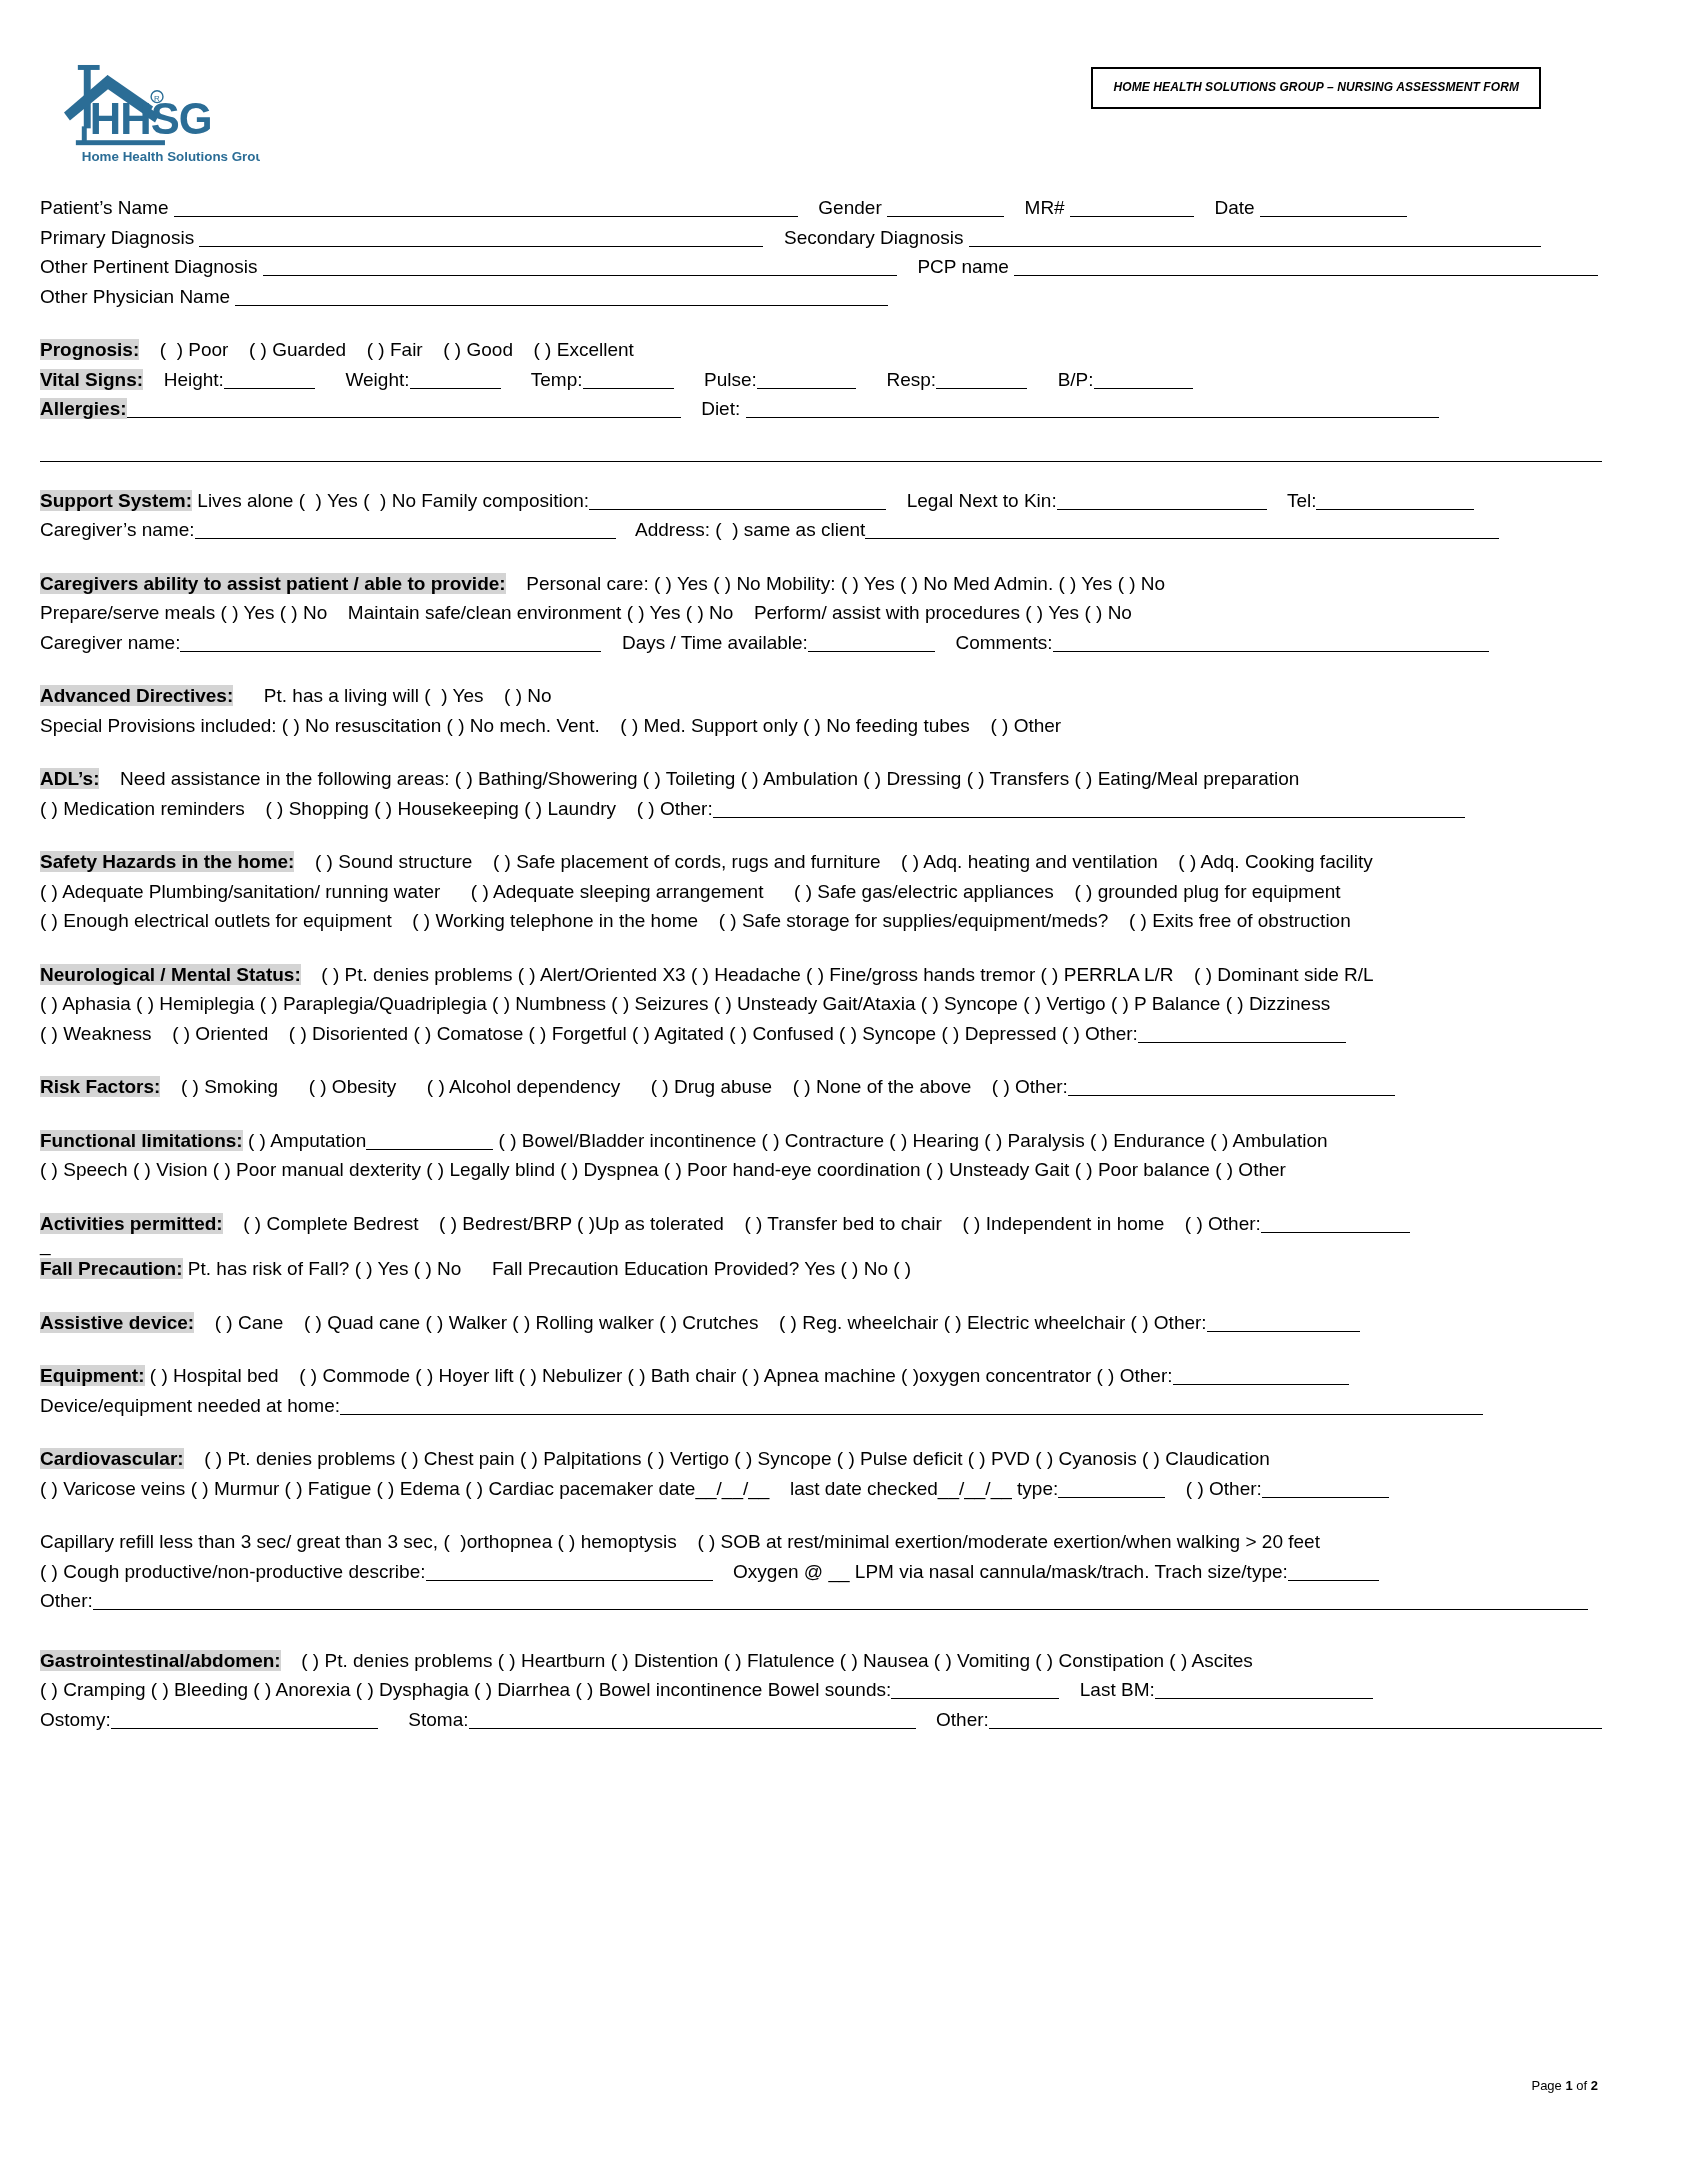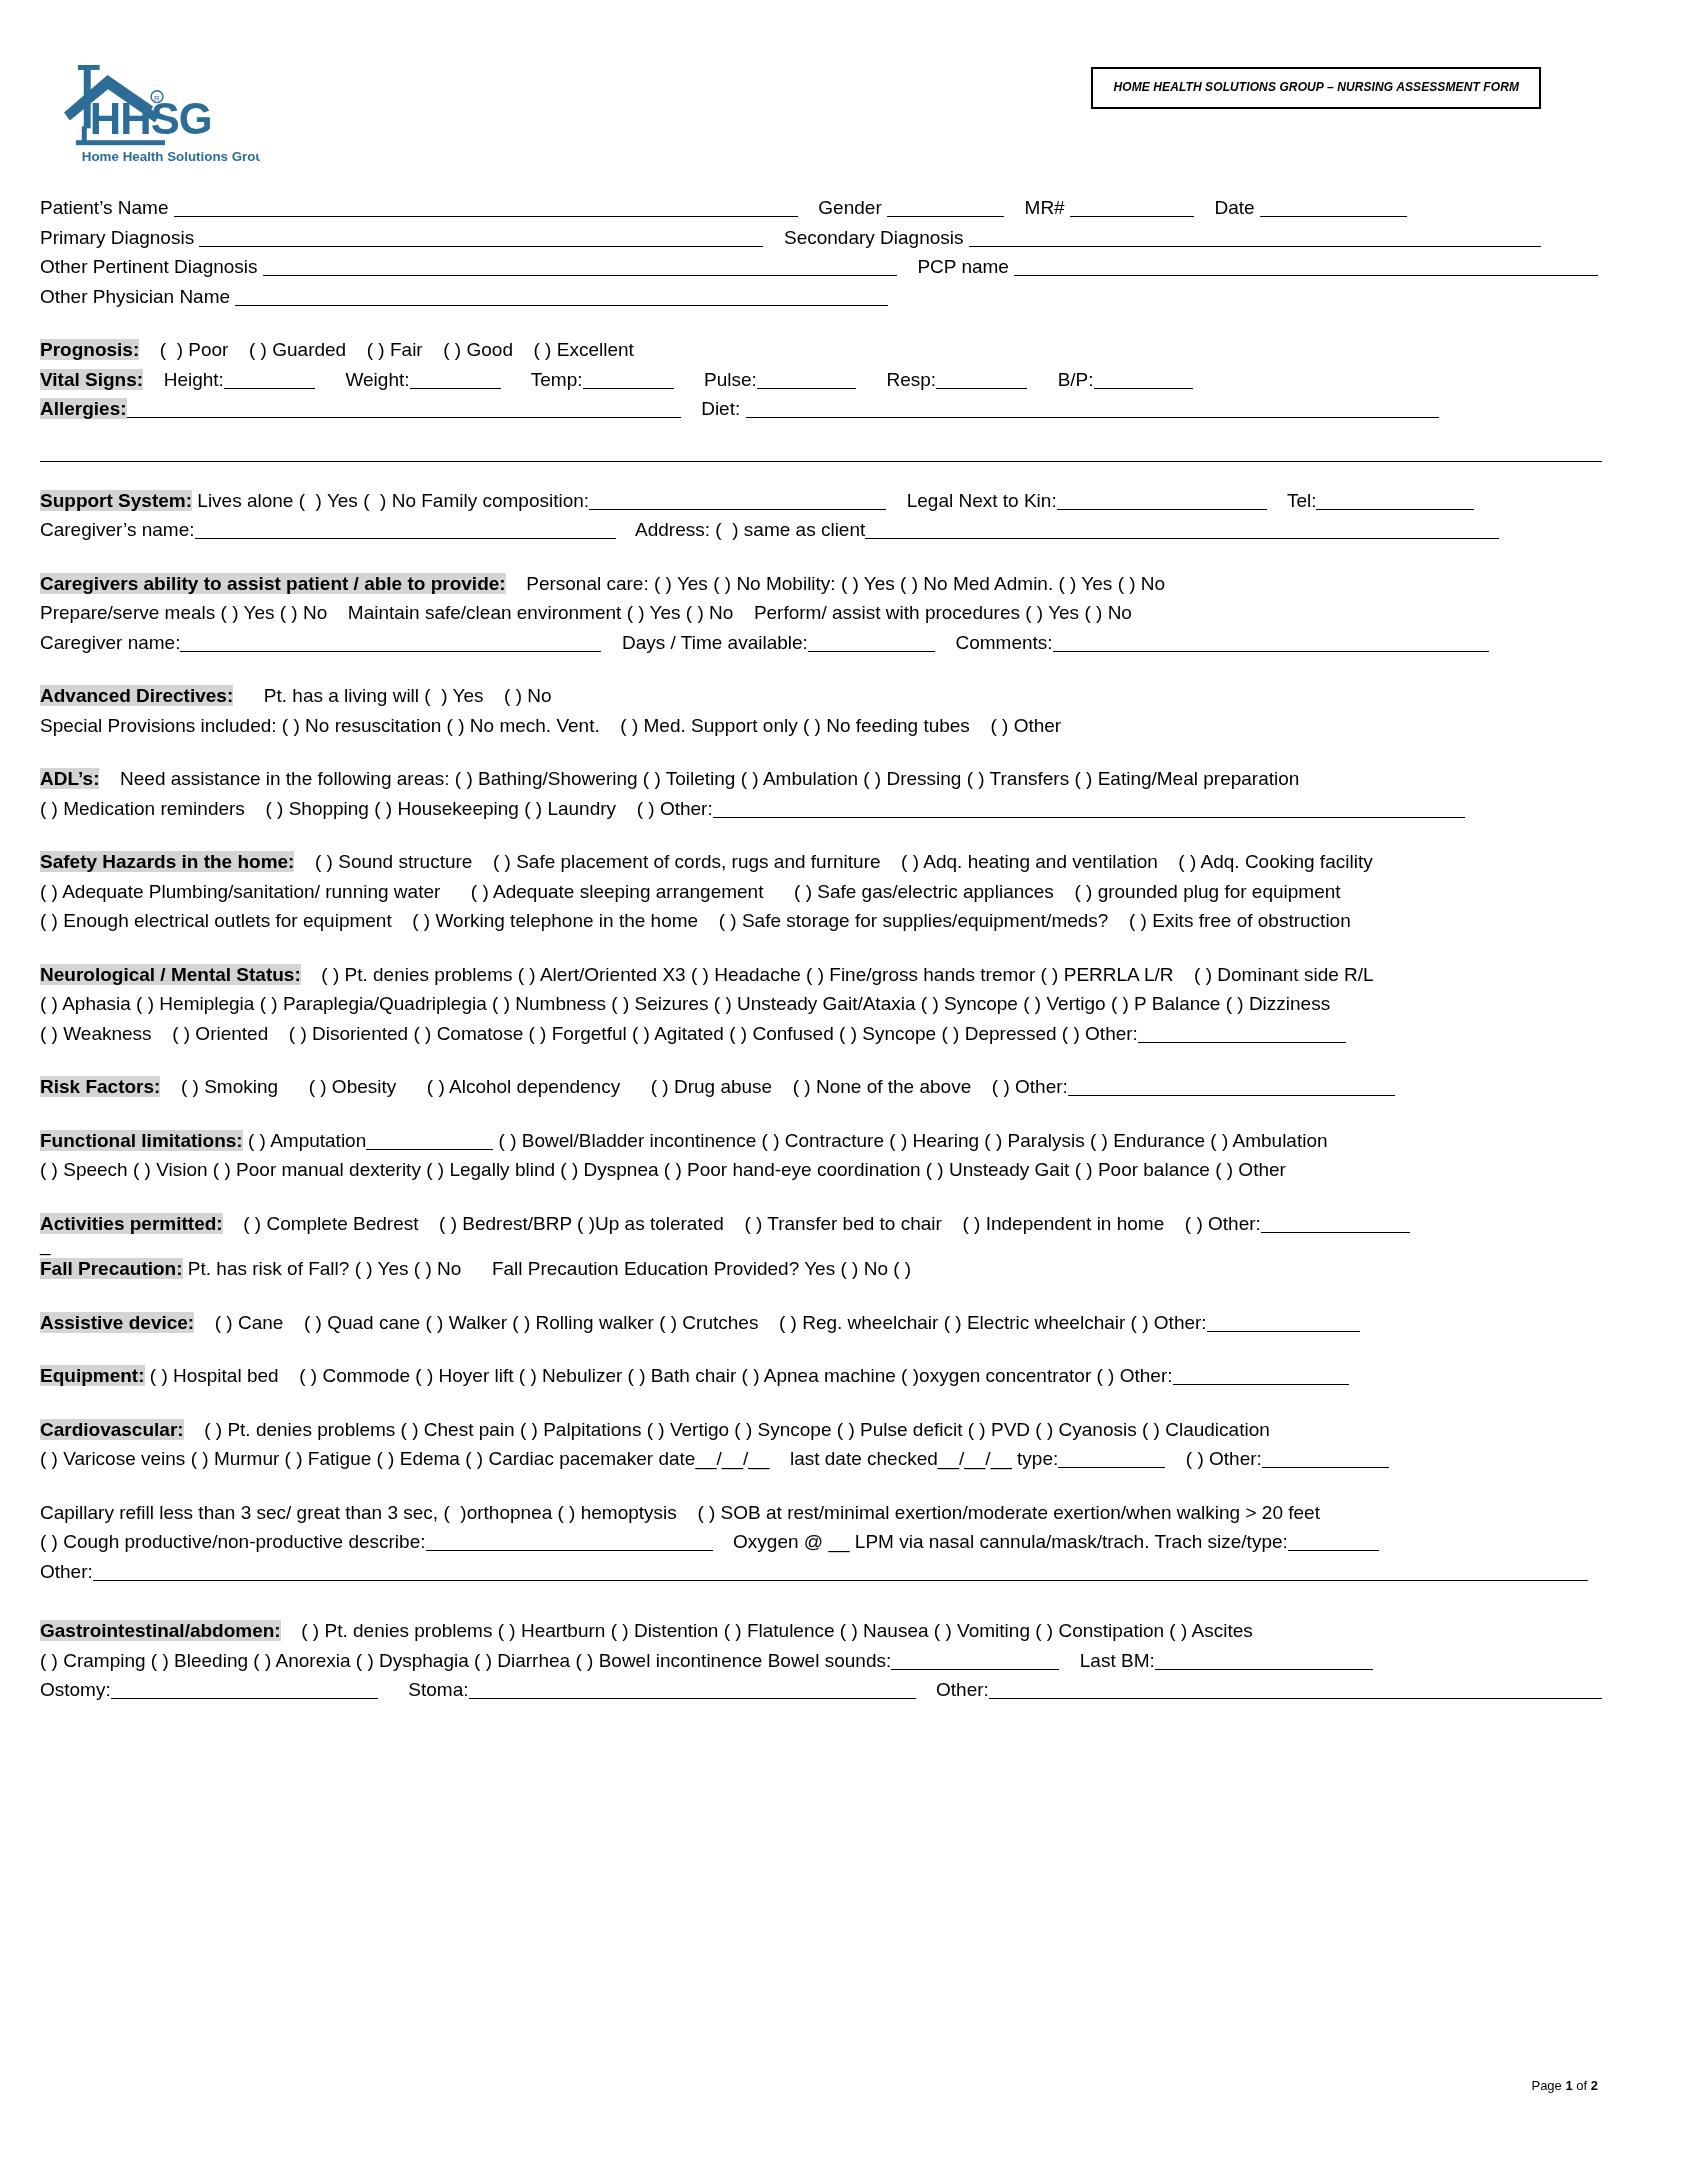--- a/index.html
+++ b/index.html
@@ -484,20 +484,23 @@
       (&nbsp;) <span>Hospital bed</span>
       <span class="gap"></span>
       (&nbsp;) <span>Commode</span>
       (&nbsp;) <span>Hoyer lift</span>
       (&nbsp;) <span>Nebulizer</span>
       (&nbsp;) <span>Bath chair</span>
       (&nbsp;) <span>Apnea machine</span>
       (&nbsp;)<span>oxygen concentrator</span>
       (&nbsp;) <span>Other:</span><span class="ul" style="width:176px"></span>
     </div>
+    <div class="row">
+      <span>Device/equipment needed at home:</span><span class="ul" style="width:1143px"></span>
+    </div>
 
     <div class="spacer-md"></div>
 
     <div class="row">
       <span class="hl">Cardiovascular:</span>
       <span class="gap"></span>
       (&nbsp;) <span>Pt. denies problems</span>
       (&nbsp;) <span>Chest pain</span>
       (&nbsp;) <span>Palpitations</span>
       (&nbsp;) <span>Vertigo</span>

